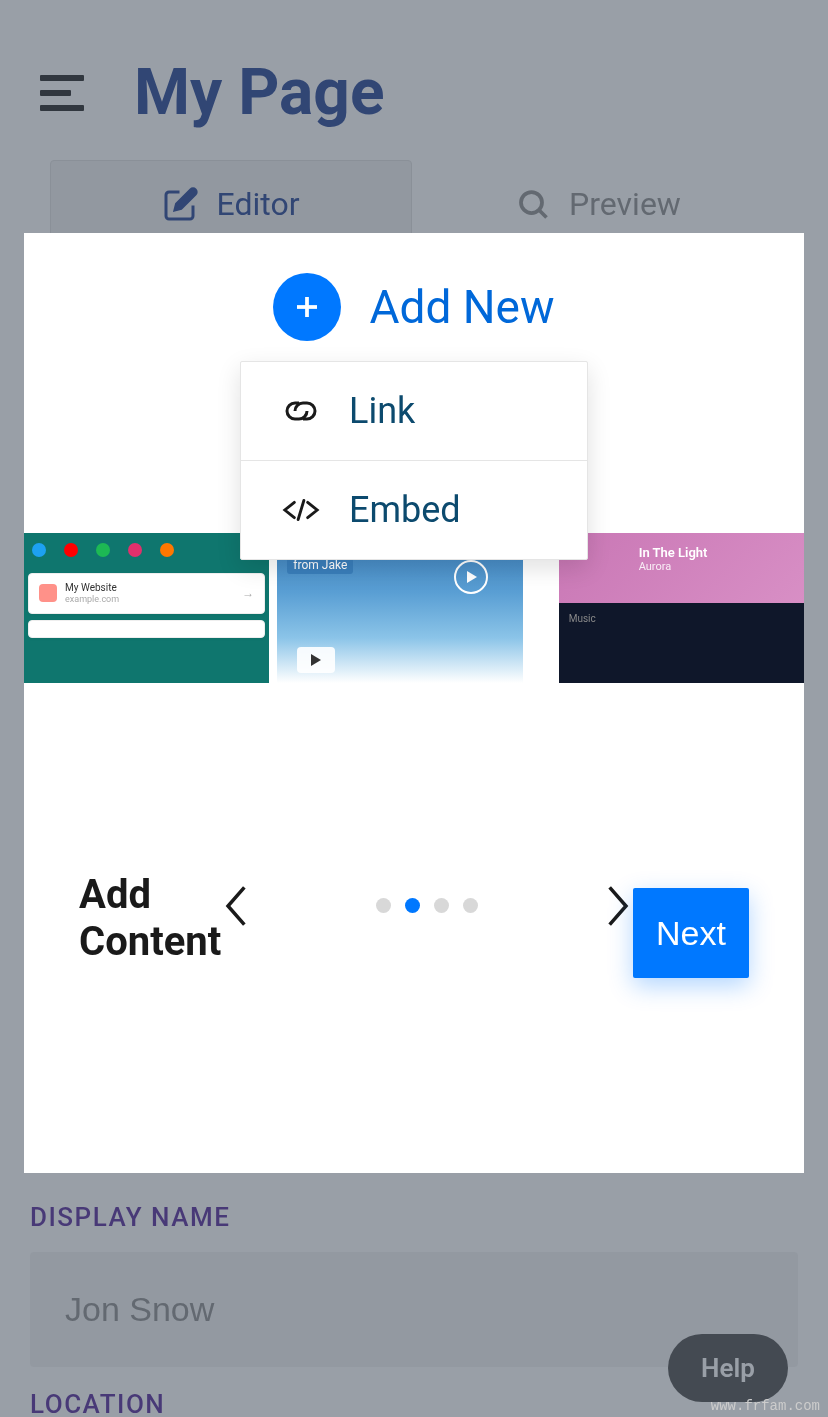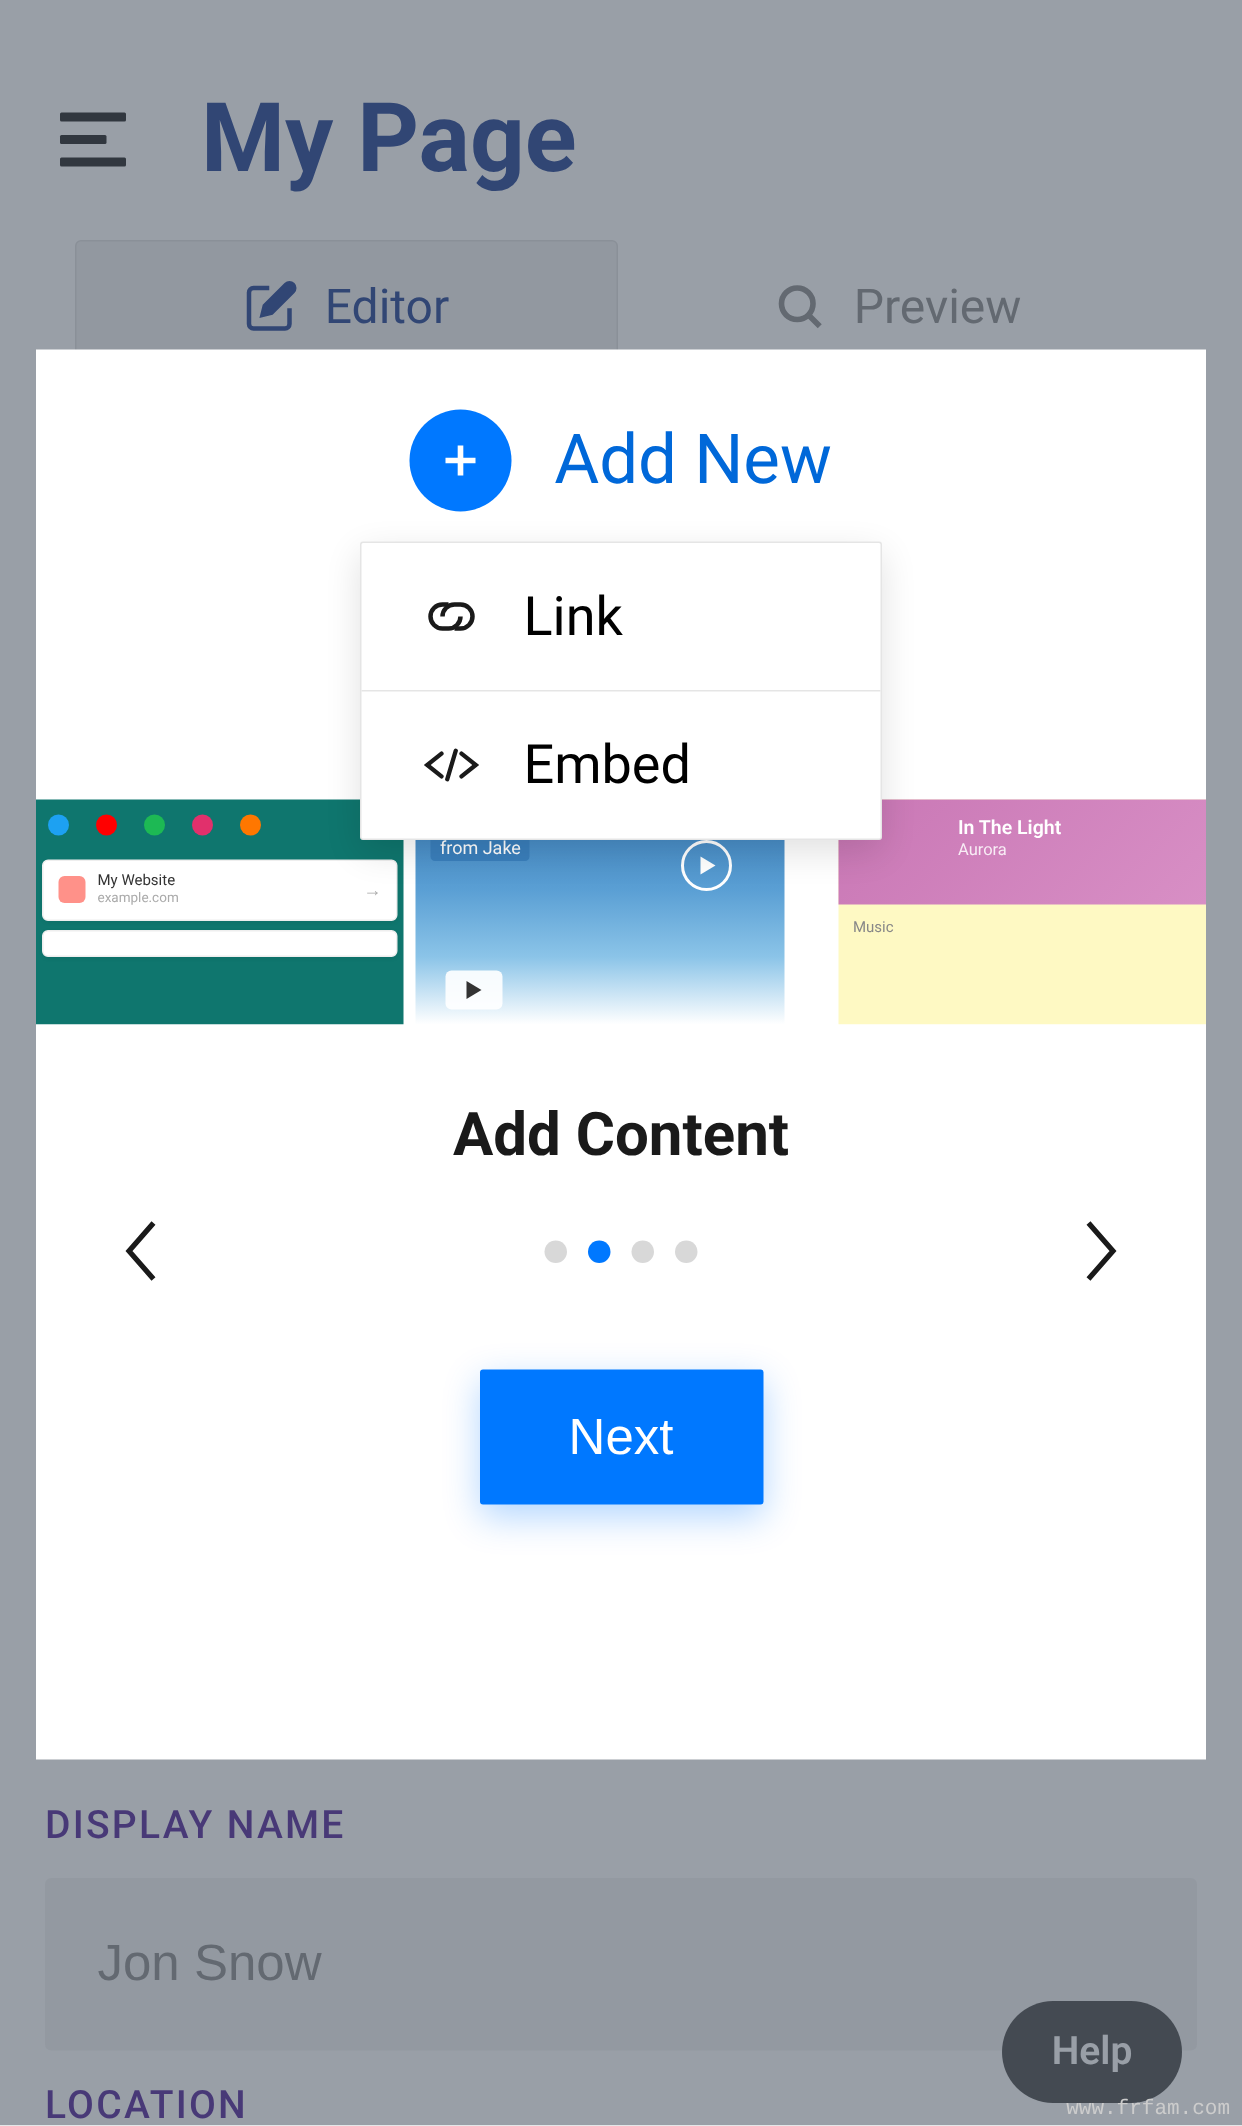--- a/index.html
+++ b/index.html
@@ -252,21 +252,21 @@
     .play-circle-bg::after {
       content: '';
       width: 0; height: 0;
       border-left: 10px solid #fff;
       border-top: 6px solid transparent;
       border-bottom: 6px solid transparent;
       margin-left: 3px;
     }
 
     .illus-col-right {
-      background: #fef9c3;
+      background: #0f172a;
       margin-left: 28px;
     }
     .music-banner {
       background: linear-gradient(135deg, #c977b5 0%, #d88fc5 100%);
       padding: 12px 10px 18px 80px;
       position: relative;
       min-height: 70px;
     }
     .music-banner .t1 { color: #fff; font-size: 13px; font-weight: 600; }
     .music-banner .t2 { color: rgba(255,255,255,0.85); font-size: 11px; }
@@ -321,27 +321,27 @@
     .dropdown-item + .dropdown-item {
       border-top: 1px solid #e5e5e5;
     }
     .dropdown-item .icon-wrap {
       width: 40px;
       display: flex;
       justify-content: center;
     }
     .dropdown-item-text {
       font-size: 36px;
-      color: #000000;
+      color: #0c4a6e;
     }
 
     .modal-body {
       flex: 1;
       display: flex;
-      flex-direction: column;
+      flex-direction: row;
       align-items: center;
       padding: 50px 55px 40px;
     }
     .modal-heading {
       font-size: 40px;
       font-weight: 700;
       color: #1a1a1a;
       margin-bottom: 30px;
     }
     .modal-desc {

